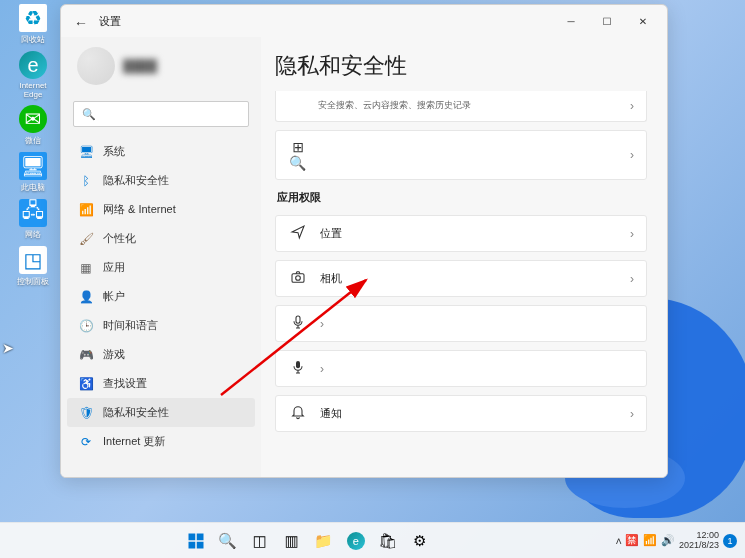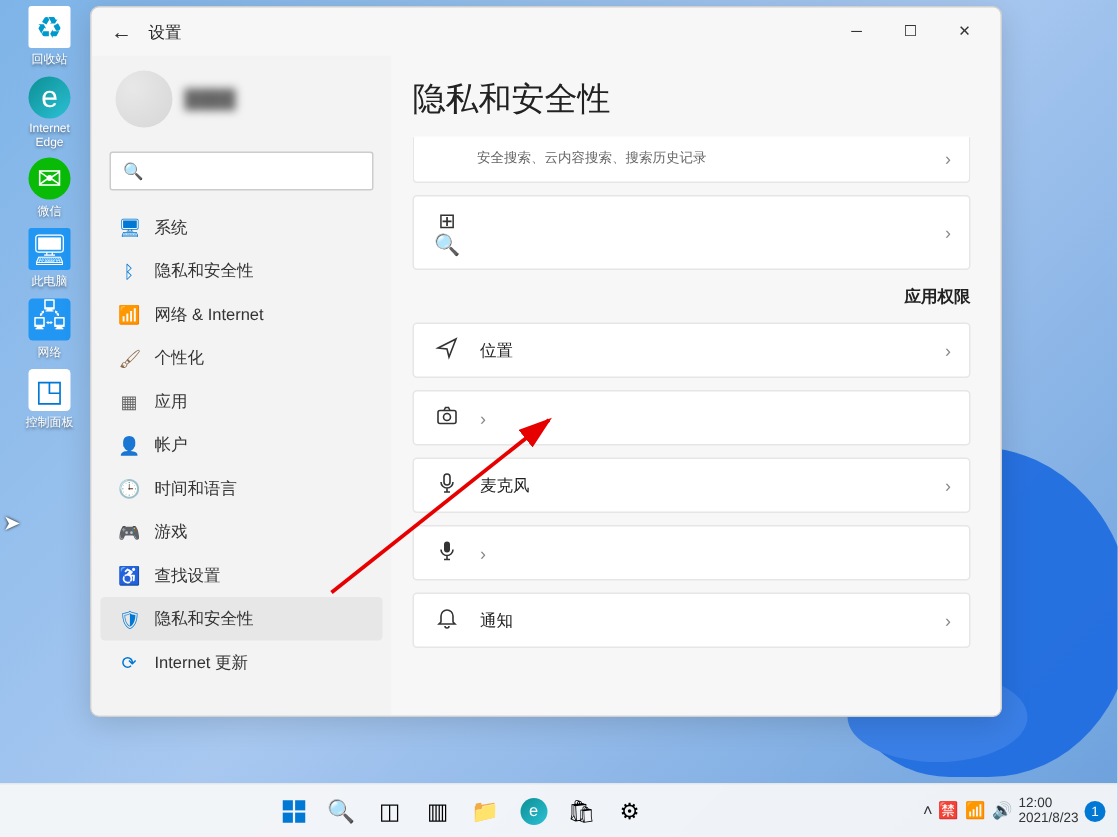--- a/index.html
+++ b/index.html
@@ -50,32 +50,32 @@
 .pagetitle { font-size: 22px; font-weight: 500; color: #222; margin-bottom: 10px; }
 
 .card { background: #fff; border: 1px solid #e6e6e6; border-radius: 3px; padding: 8px 12px; display: flex; align-items: center; gap: 12px; margin-bottom: 8px; cursor: pointer; }
 .card .cicon { width: 20px; font-size: 14px; color: #333; text-align: center; }
 .card .ctxt { flex: 1; }
 .card .ct1 { font-size: 11px; color: #222; }
 .card .ct2 { font-size: 9px; color: #666; line-height: 1.3; }
 .card .chev { font-size: 12px; color: #888; }
 .card.partial { border-top: none; border-top-left-radius: 0; border-top-right-radius: 0; padding-left: 42px; }
 
-.section-label { font-size: 11px; font-weight: 600; color: #222; margin: 10px 0 10px 2px; text-align: right; }
+.section-label { font-size: 11px; font-weight: 600; color: #222; margin: 10px 0 10px 2px; }
 
 
 .arrow { position: absolute; left: 155px; top: 265px; width: 170px; height: 130px; pointer-events: none; }
 
 
 .taskbar { position: absolute; left: 0; bottom: 0; width: 100%; height: 36px; background: rgba(248,248,248,.92); border-top: 1px solid rgba(0,0,0,.05); display: flex; align-items: center; }
 .taskbar .center { flex: 1; display: flex; justify-content: center; gap: 2px; }
 .taskbar .tbicon { width: 30px; height: 30px; display: flex; align-items: center; justify-content: center; font-size: 15px; cursor: pointer; border-radius: 3px; }
 .tray { display: flex; align-items: center; gap: 4px; padding-right: 8px; font-size: 10px; color: #333; }
 .tray .ticon { font-size: 11px; cursor: pointer; }
-.tray .clock { text-align: left; line-height: 1.1; cursor: pointer; }
+.tray .clock { text-align: right; line-height: 1.1; cursor: pointer; }
 .tray .clock div { font-size: 9px; }
 .tray .notif { width: 14px; height: 14px; background: #0078d4; color: #fff; border-radius: 50%; font-size: 9px; display: flex; align-items: center; justify-content: center; }
 
 
 .cursor { position: absolute; left: 2px; top: 340px; font-size: 14px; color: #fff; filter: drop-shadow(0 0 1px #000); pointer-events: none; }
 </style>
 </head>
 <body>
 
 <div class="desktop-icons">
@@ -206,33 +206,33 @@
       </div>
 
       <div class="card">
         <div class="cicon">
           <svg width="16" height="16" viewBox="0 0 24 24" fill="none" stroke="#333" stroke-width="1.6">
               <rect x="3" y="7" width="18" height="13" rx="2"></rect>
               <circle cx="12" cy="13.5" r="3.5"></circle>
               <path d="M9 7l1.5-3h3L15 7"></path>
             </svg>
         </div>
+        <div class="ctxt">
+            <div class="ct1">相机</div>
+          </div>
         <div class="chev">›</div>
       </div>
 
       <div class="card">
         <div class="cicon">
           <svg width="16" height="16" viewBox="0 0 24 24" fill="none" stroke="#333" stroke-width="1.6">
               <rect x="9" y="3" width="6" height="11" rx="3"></rect>
               <path d="M6 11a6 6 0 0012 0M12 17v4M9 21h6"></path>
             </svg>
         </div>
-        <div class="ctxt">
-            <div class="ct1">麦克风</div>
-          </div>
         <div class="chev">›</div>
       </div>
 
       <div class="card">
         <div class="cicon">
           <svg width="16" height="16" viewBox="0 0 24 24" fill="#333">
               <rect x="9" y="3" width="6" height="11" rx="3"></rect>
               <path d="M6 11a6 6 0 0012 0M12 17v4M9 21h6" fill="none" stroke="#333" stroke-width="1.6"></path>
             </svg>
         </div>

